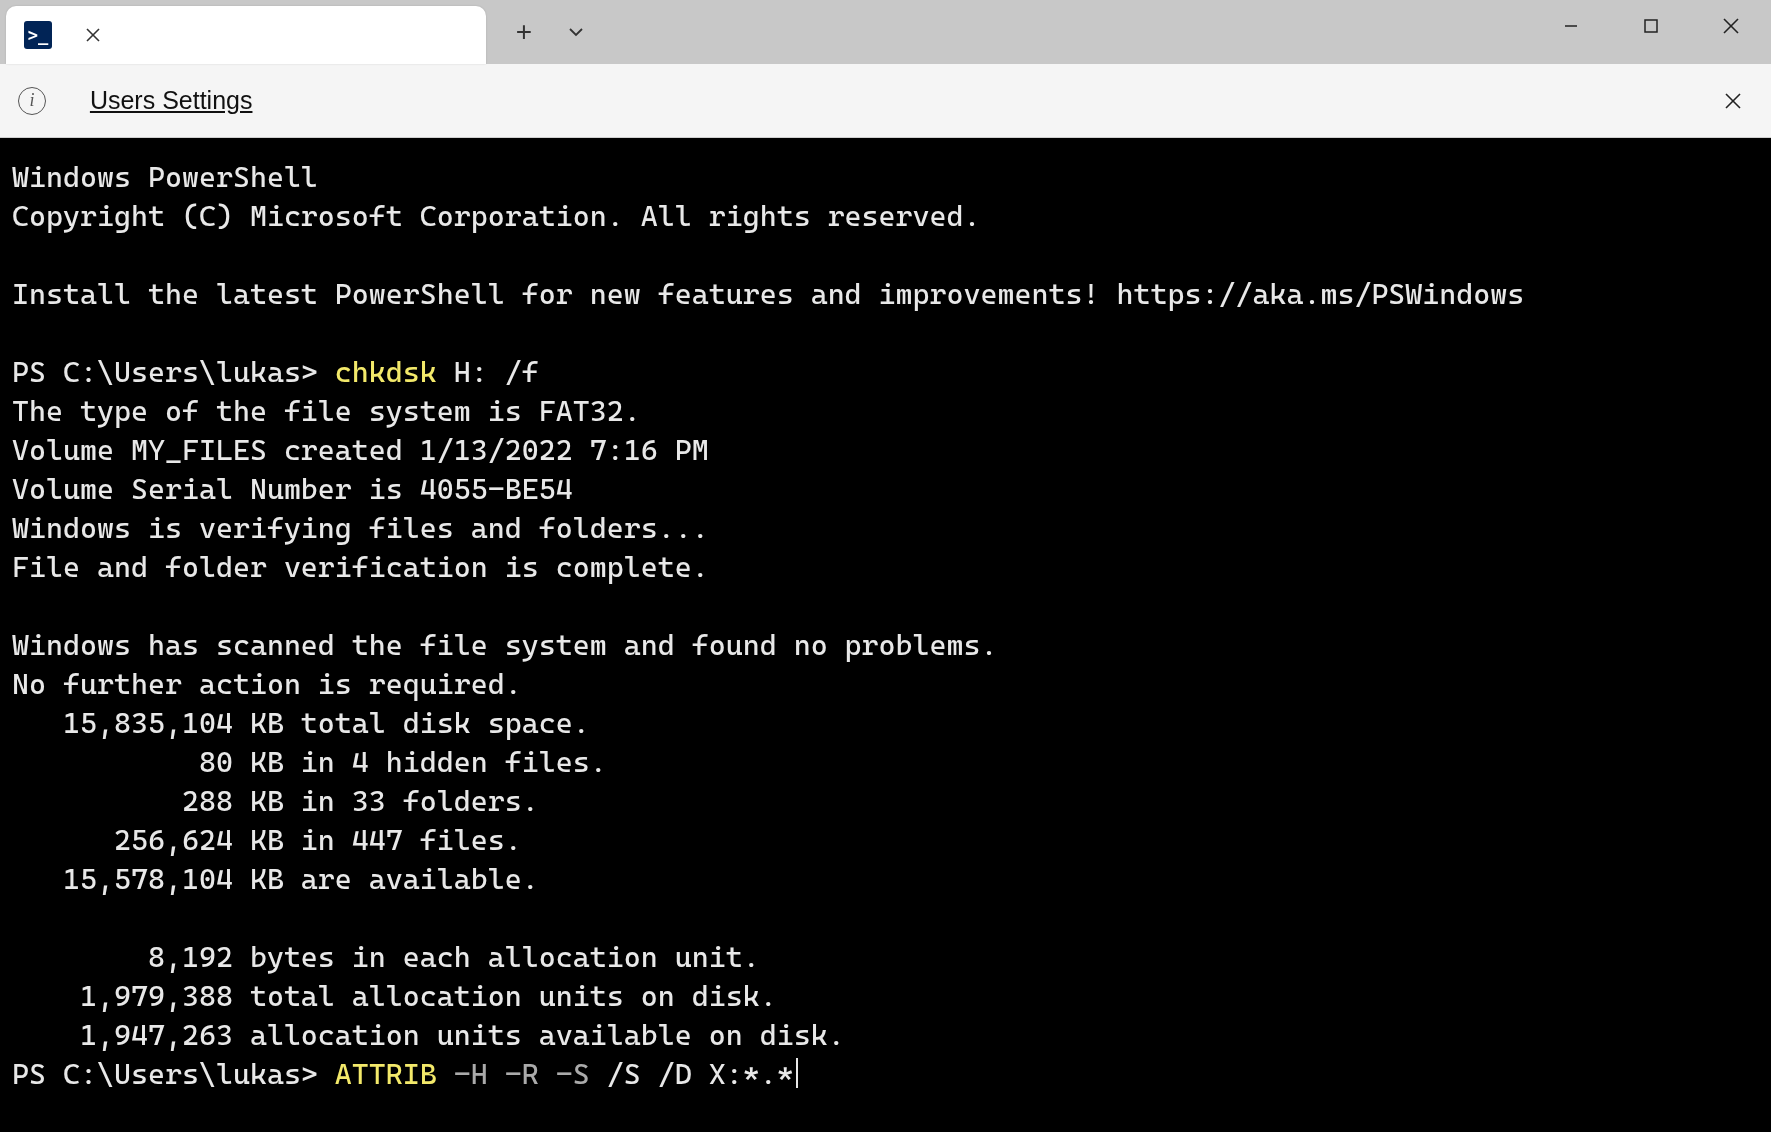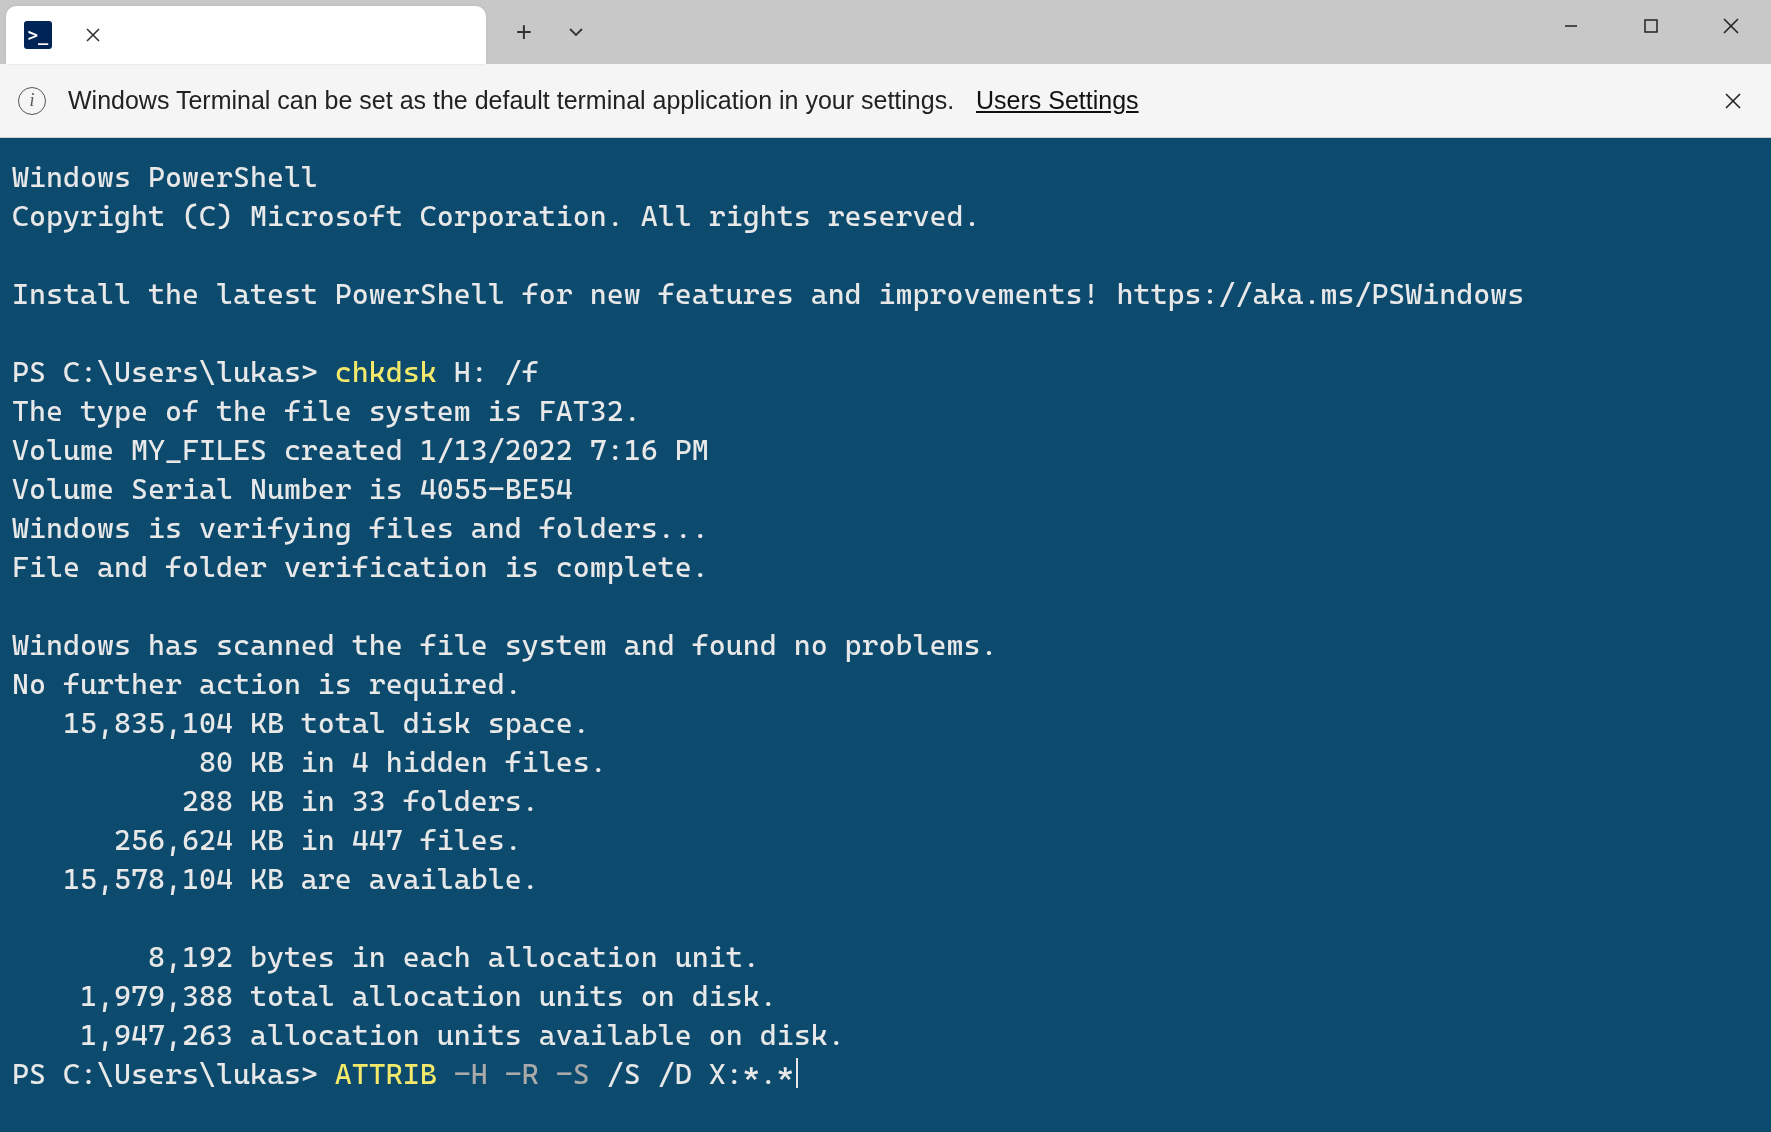--- a/index.html
+++ b/index.html
@@ -128,21 +128,21 @@
     width: 40px;
     height: 40px;
     display: flex;
     align-items: center;
     justify-content: center;
     font-size: 24px;
     color: #222;
   }
   .terminal {
     flex: 1;
-    background: #0c4a6e;
+    background: #000000;
     color: #e8e8e8;
     font-family: "Cascadia Mono", Consolas, "Courier New", monospace;
     font-size: 29px;
     line-height: 39px;
     padding: 20px 12px;
     white-space: pre;
     overflow: hidden;
   }
   .cmd { color: #f3e96a; }
   .arg { color: #aaa; }
@@ -195,21 +195,20 @@
       <svg width="18" height="18" viewBox="0 0 18 18">
           <line x1="2" y1="2" x2="16" y2="16" stroke-width="1.6"></line>
           <line x1="16" y1="2" x2="2" y2="16" stroke-width="1.6"></line>
         </svg>
     </div>
   </div>
 </div>
 
 <div class="infobar">
   <div class="infobar-icon">i</div>
-  <span>Windows Terminal can be set as the default terminal application in your settings.</span>
   <span>&nbsp;&nbsp;</span>
   <span class="infobar-link">Users Settings</span>
   <div class="infobar-close">
     <svg width="18" height="18" viewBox="0 0 18 18">
         <line x1="2" y1="2" x2="16" y2="16" stroke="#222" stroke-width="1.6"></line>
         <line x1="16" y1="2" x2="2" y2="16" stroke="#222" stroke-width="1.6"></line>
       </svg>
   </div>
 </div>
 

